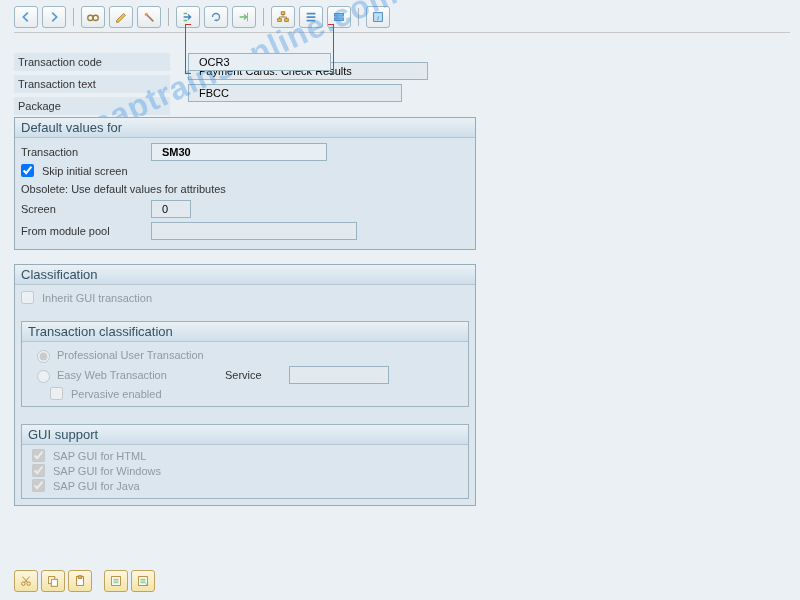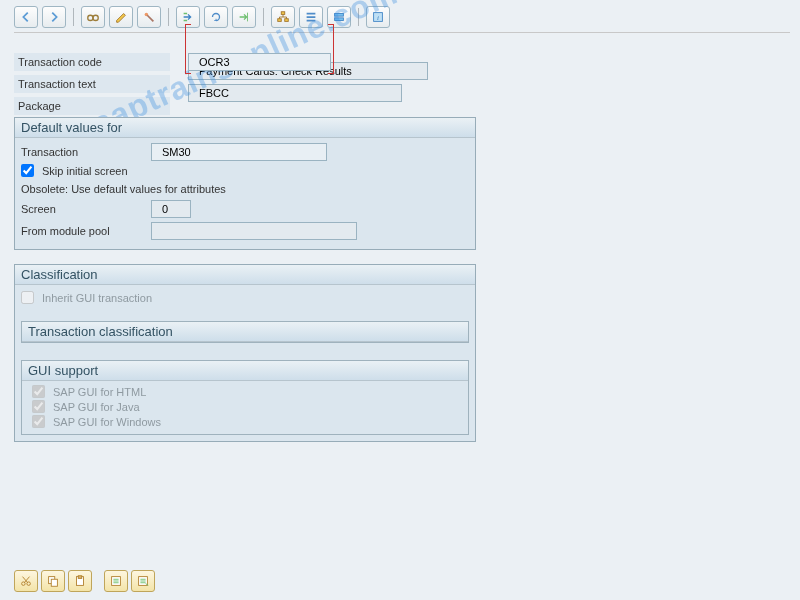--- a/index.html
+++ b/index.html
@@ -193,21 +193,21 @@
     <span class="lbl">Package</span>
     <span style="width:18px"></span>
     <input type="text" class="ro" style="width: 214px;" value="FBCC">
   </div>
 
   <div class="panel wide">
     <div class="panel-title">Default values for</div>
     <div class="panel-body">
       <div class="form-row">
         <span style="width:130px">Transaction</span>
-        <input type="text" style="width: 176px;" value="SM30">
+        <input type="text" style="width: 176px; font-weight: bold;" value="SM30">
       </div>
       <label class="chk">
         <input type="checkbox" checked="" style="">
         <span>Skip initial screen</span>
       </label>
       <div style="margin:6px 0 4px 0">Obsolete: Use default values for attributes</div>
       <div class="form-row">
         <span style="width:130px">Screen</span>
         <input type="text" style="width: 40px;" class="ro" value="0">
       </div>
@@ -221,36 +221,52 @@
   <div class="panel wide">
     <div class="panel-title">Classification</div>
     <div class="panel-body">
       <label class="chk disabled">
         <input type="checkbox" disabled="" style="">
         <span>Inherit GUI transaction</span>
       </label>
 
       <div class="sub-panel">
         <div class="panel-title">Transaction classification</div>
+        <div class="panel-body">
+          <label class="radio-row disabled">
+            <input type="radio" name="tc" checked="" disabled="" style="">
+            <span>Professional User Transaction</span>
+          </label>
+          <div class="radio-row disabled">
+            <input type="radio" name="tc" disabled="" style="">
+            <span style="width:164px">Easy Web Transaction</span>
+            <span style="color:#333;width:60px">Service</span>
+            <input type="text" style="width: 100px;" class="ro" disabled="" value="">
+          </div>
+          <label class="chk disabled" style="margin-left:18px">
+            <input type="checkbox" disabled="" style="">
+            <span>Pervasive enabled</span>
+          </label>
+        </div>
       </div>
 
       <div class="sub-panel">
         <div class="panel-title">GUI support</div>
         <div class="panel-body">
           <label class="chk disabled">
             <input type="checkbox" checked="" disabled="" style="">
             <span>SAP GUI for HTML</span>
           </label>
           <label class="chk disabled">
             <input type="checkbox" checked="" disabled="" style="">
-            <span>SAP GUI for Java</span>
+            <span>SAP GUI for Windows</span>
           </label>
           <label class="chk disabled">
             <input type="checkbox" checked="" disabled="" style="">
-            <span>SAP GUI for Windows</span>
+            <span>SAP GUI for Java</span>
           </label>
         </div>
       </div>
     </div>
   </div>
 
   <div class="bottom-toolbar">
     <span class="bbtn">
       <svg viewBox="0 0 16 16">
           <circle cx="5" cy="11" r="2" fill="none" stroke="#b07e2a"></circle>

